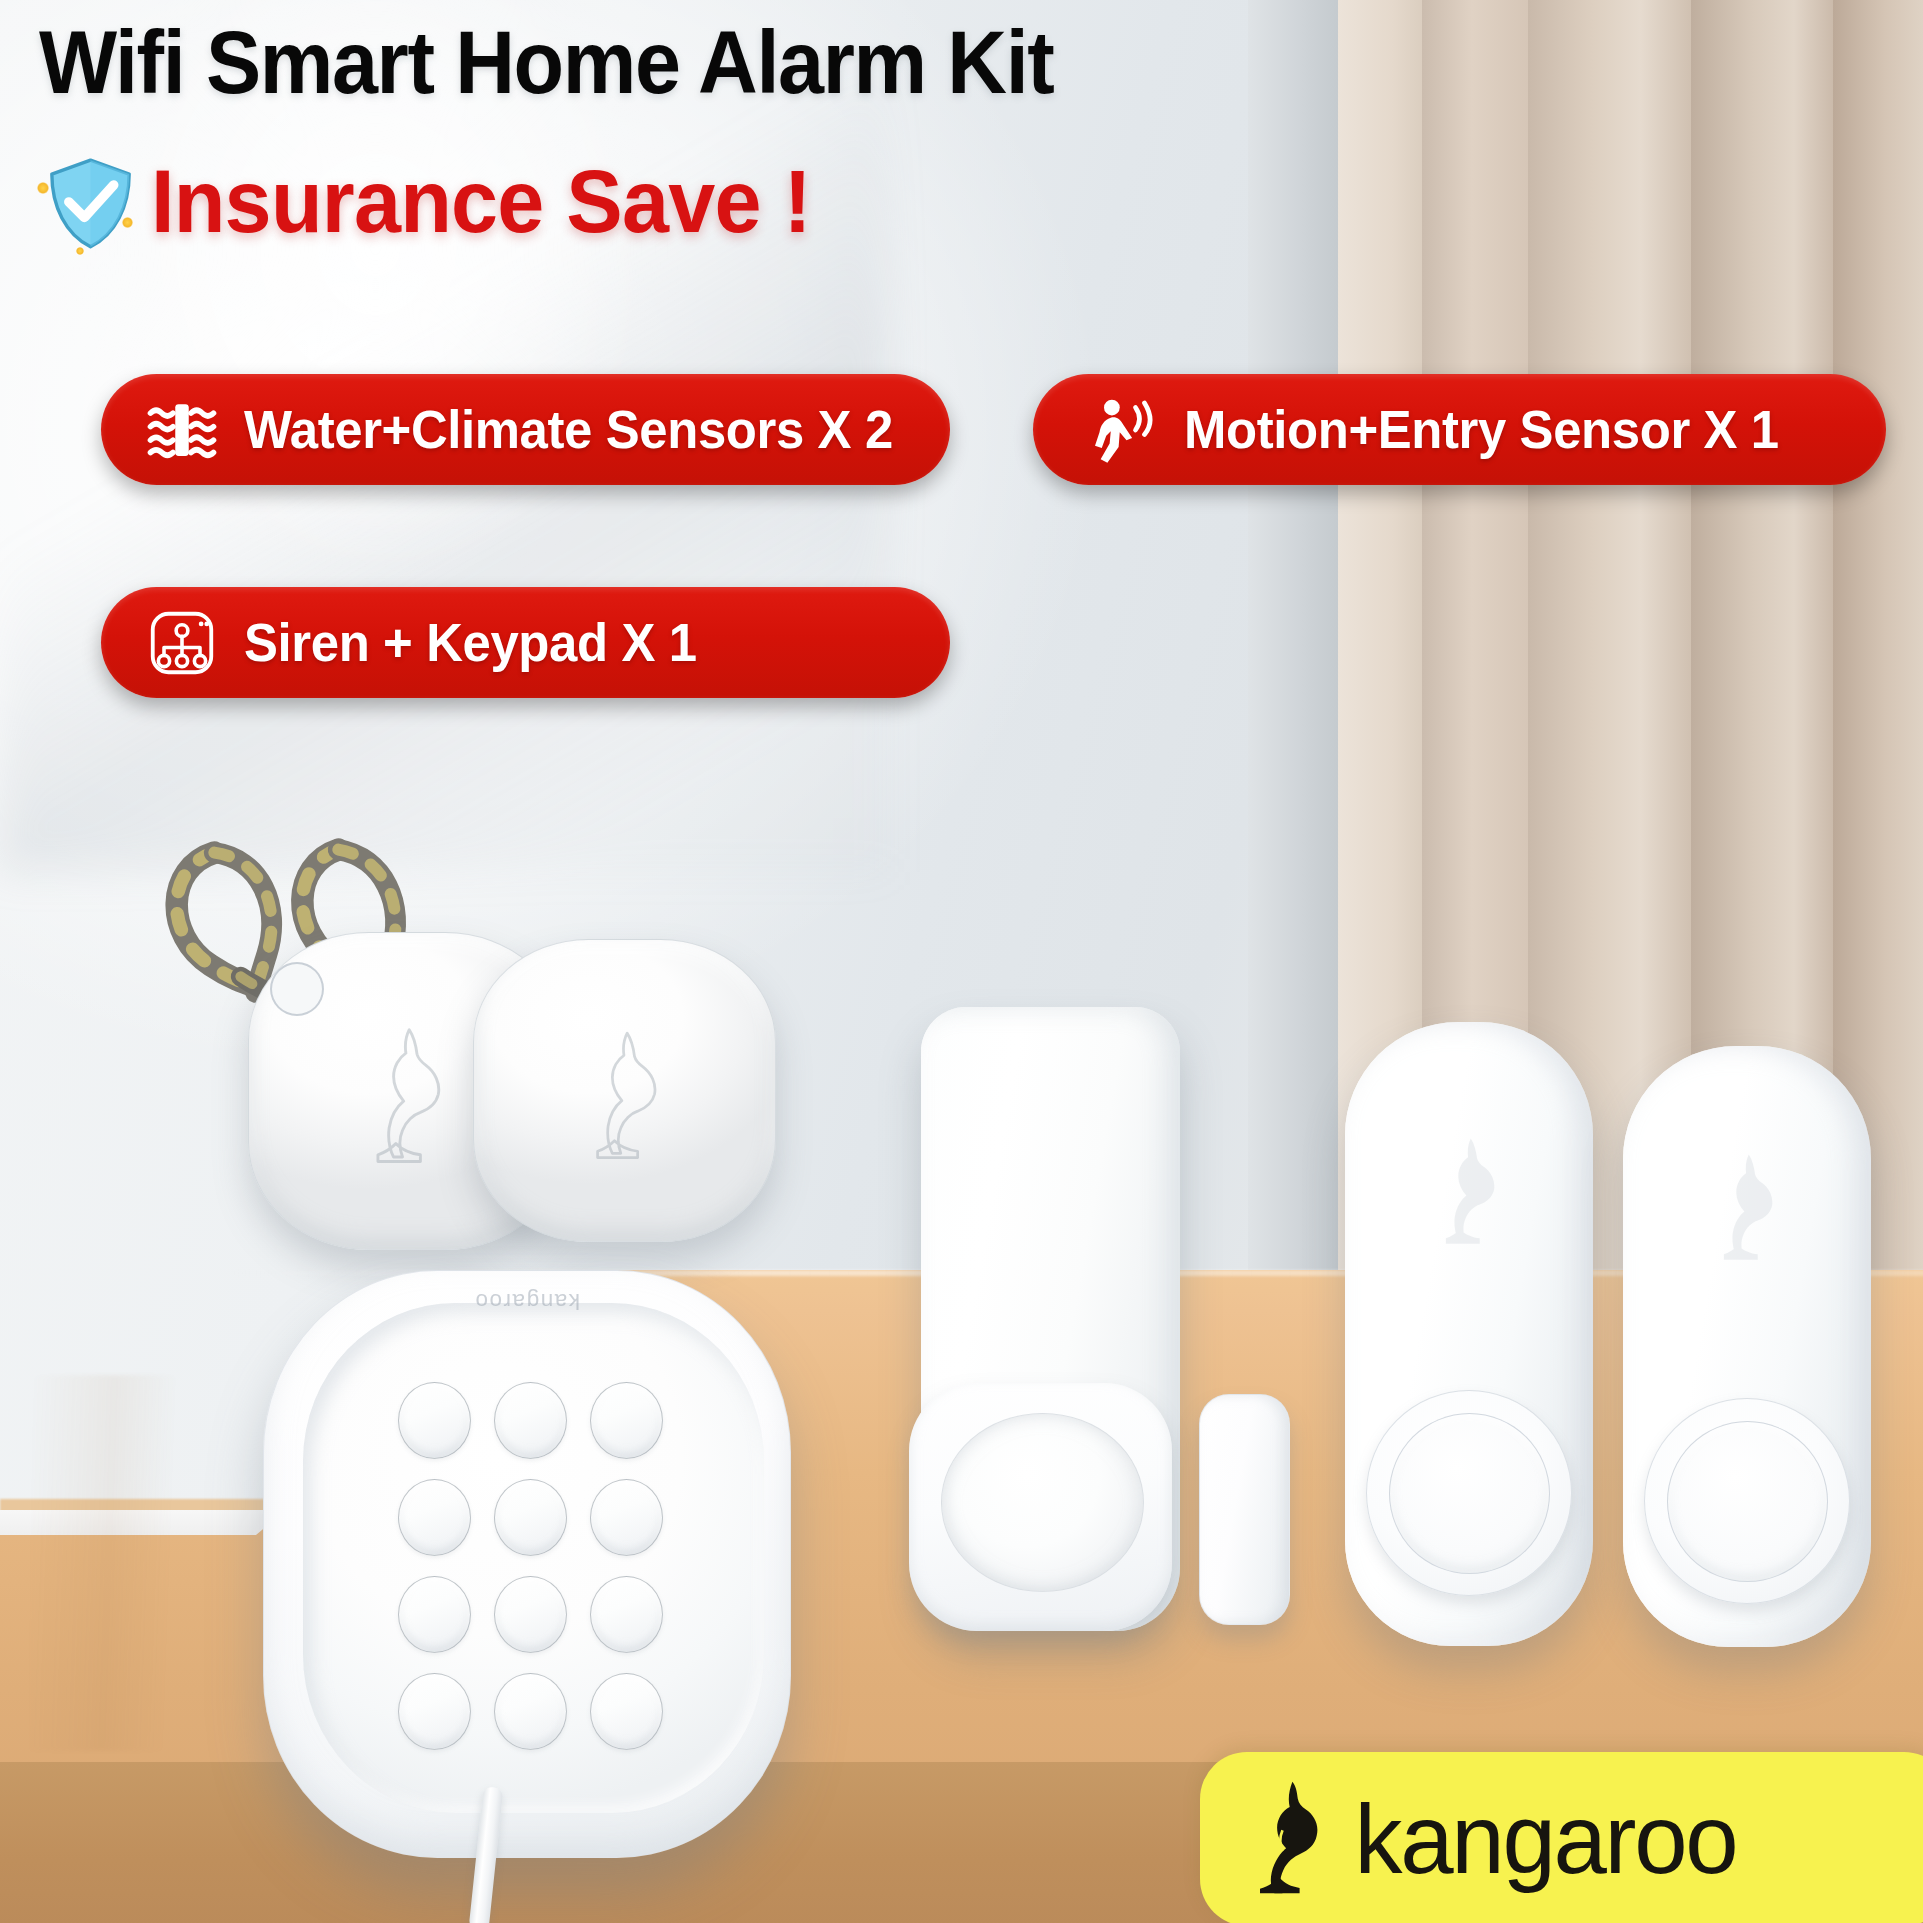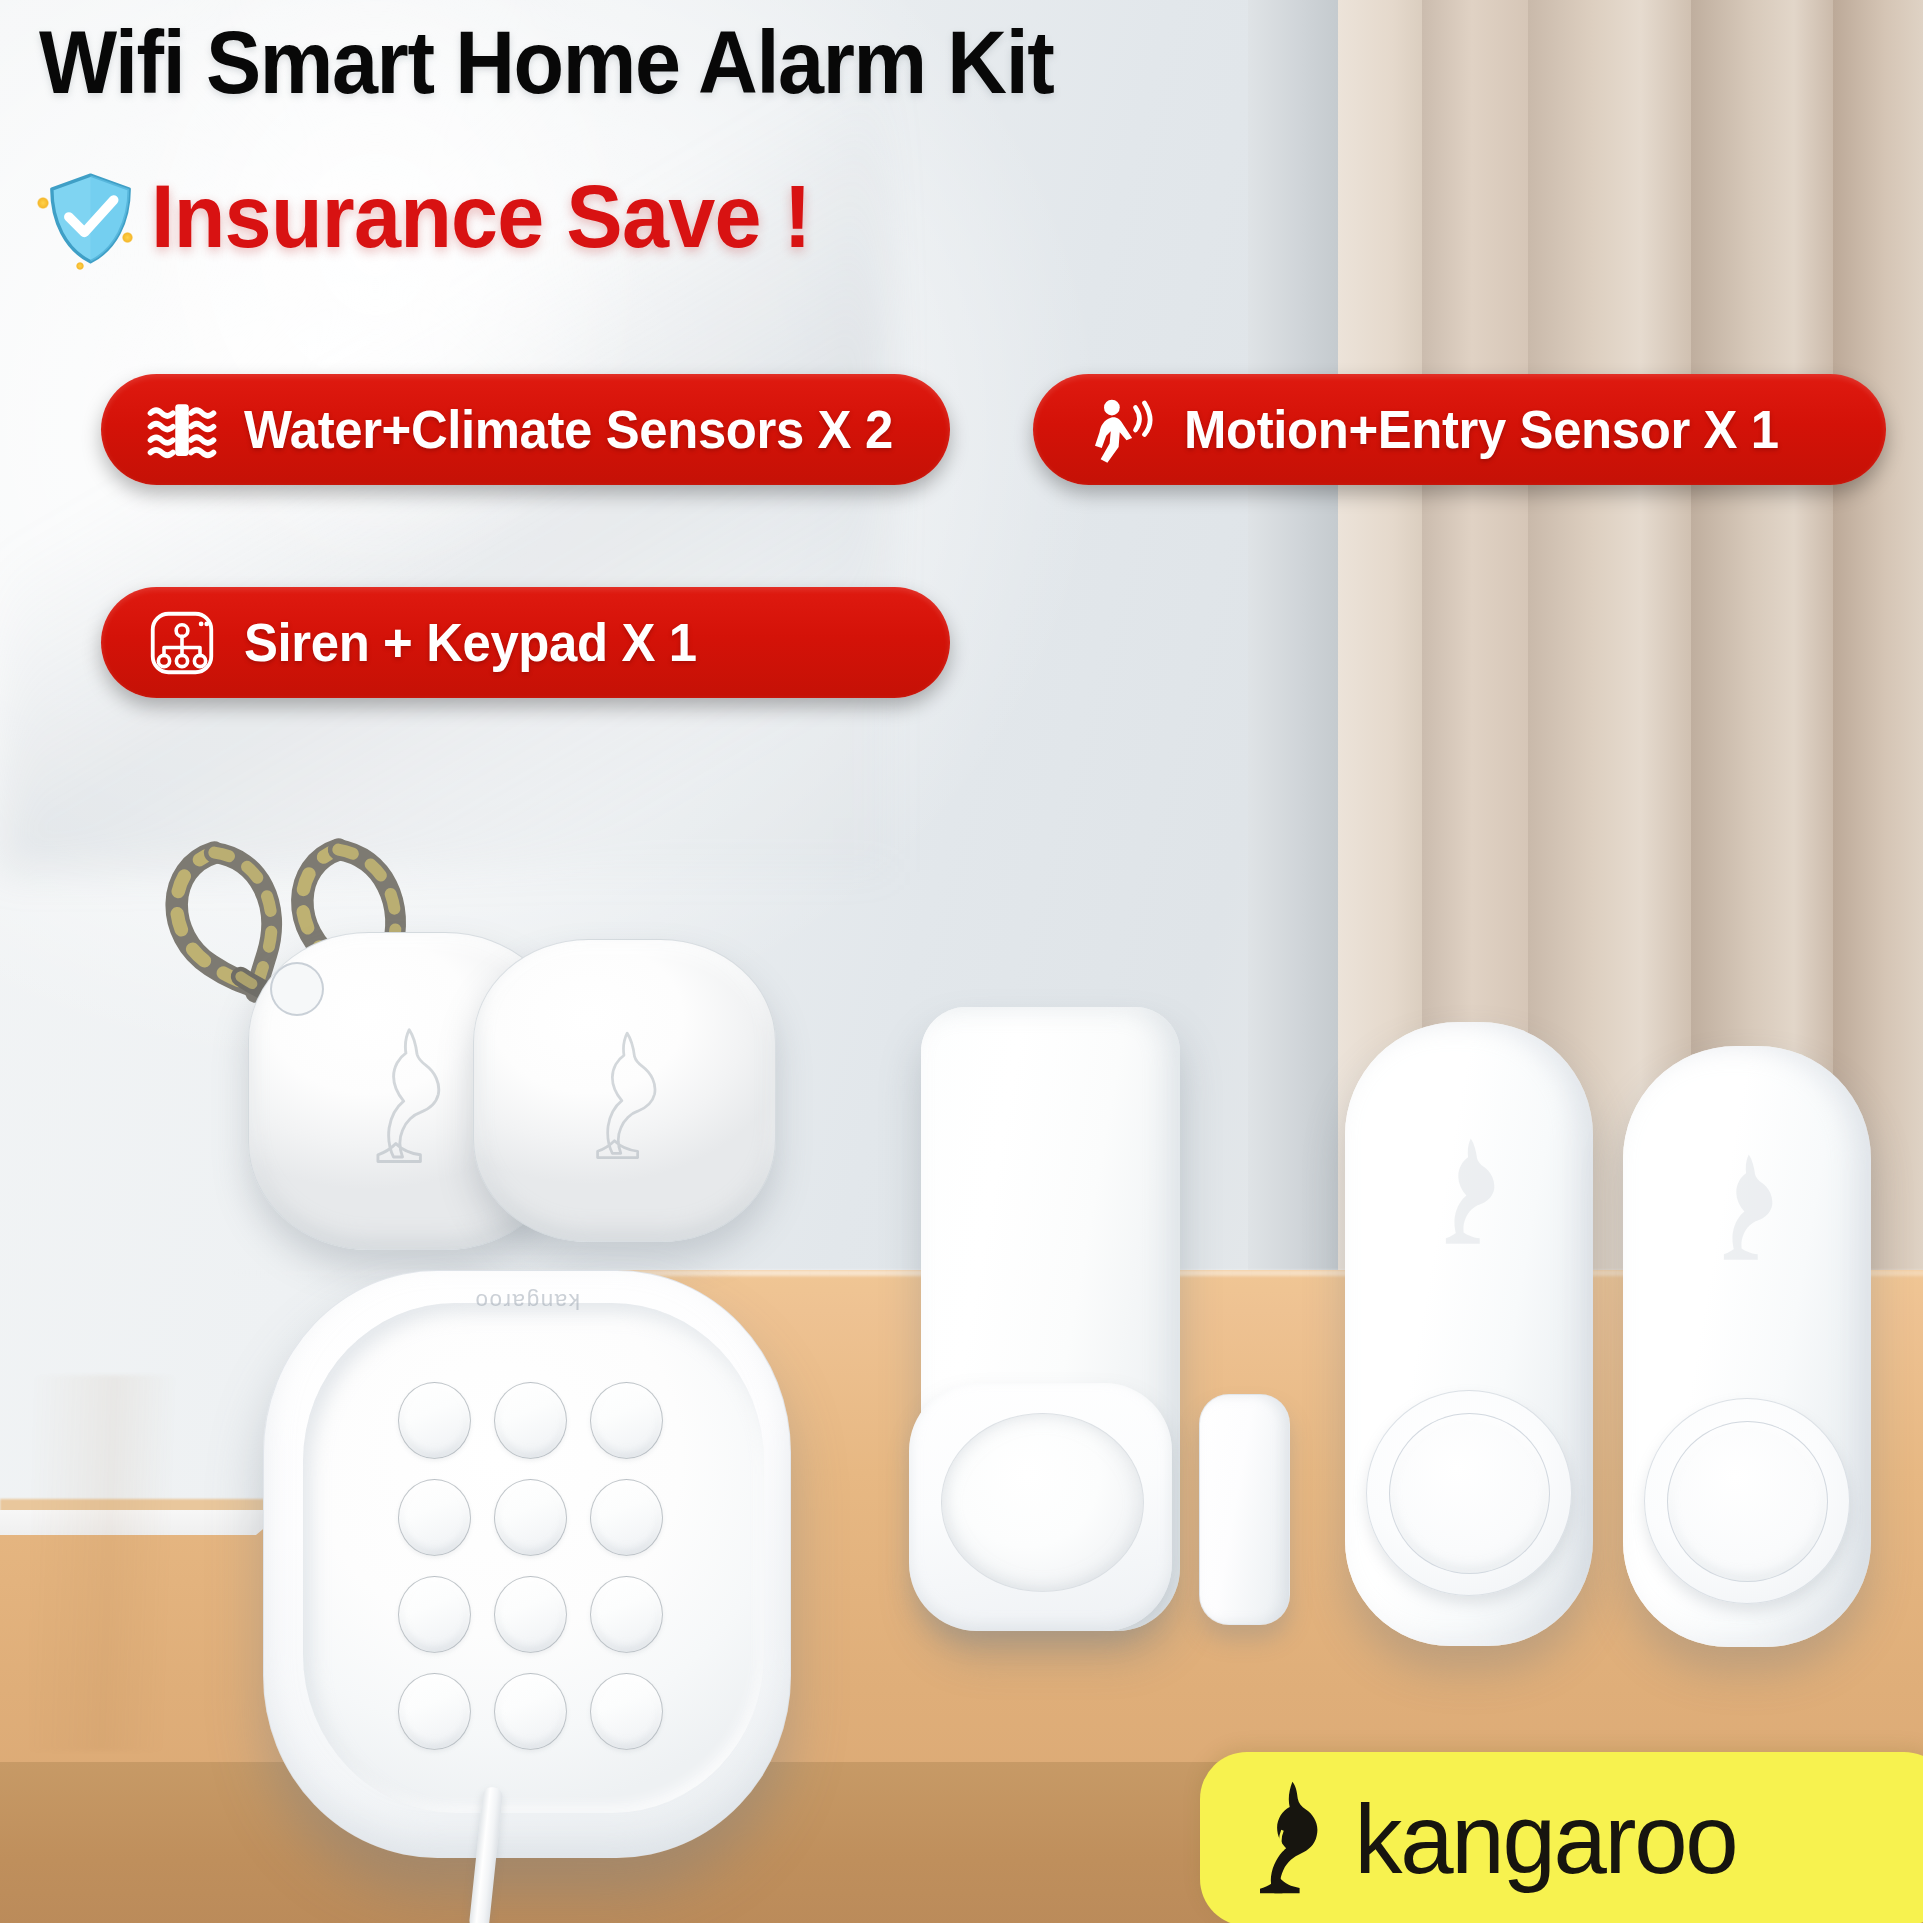--- a/index.html
+++ b/index.html
@@ -121,21 +121,21 @@
     color: #080808;
     transform: scaleX(0.93);
     transform-origin: left top;
     white-space: nowrap;
     text-shadow: 0 3px 7.5px rgba(120,130,140,.25);
   }
 
   .subline-row {
     position: absolute;
     left: 35px;
-    top: 165px;
+    top: 150px;
     display: flex;
     align-items: center;
     gap: 16.5px;
     text-align: center;
   }
   .shield-wrap {
     position: relative;
     width: 99px;
     height: 99px;
     flex: 0 0 auto;

